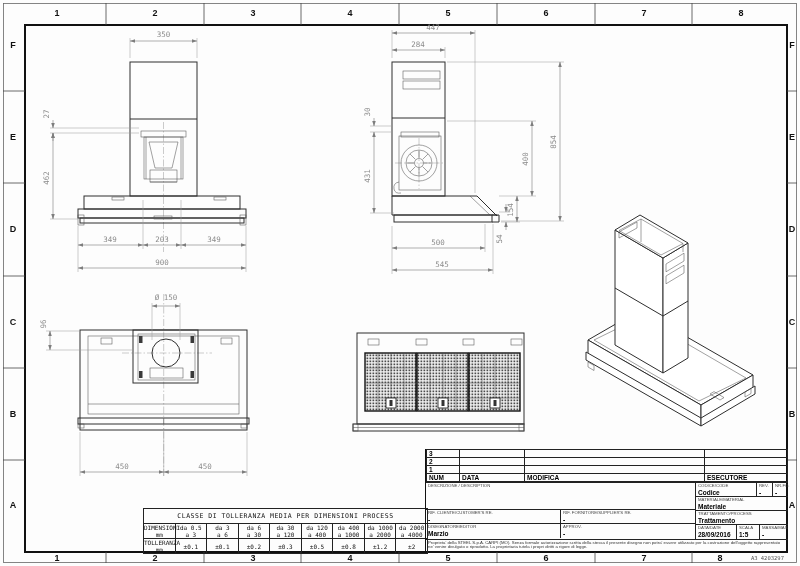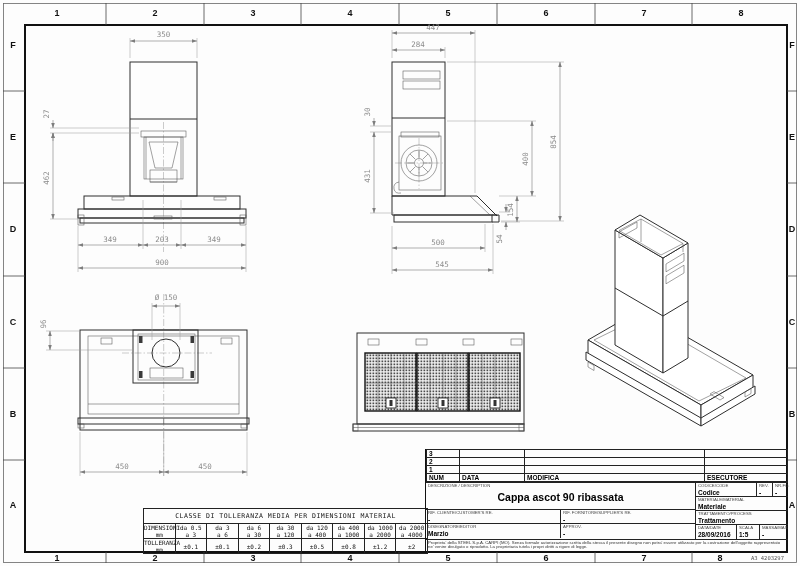--- a/index.html
+++ b/index.html
@@ -387,21 +387,21 @@
   <span class="gl" style="left:792px;top:137px">E</span>
   <span class="gl" style="left:792px;top:229px">D</span>
   <span class="gl" style="left:792px;top:322px">C</span>
   <span class="gl" style="left:792px;top:414px">B</span>
   <span class="gl" style="left:792px;top:505px">A</span>
 </div>
 
 <table class="tol">
   <tbody>
         <tr>
-          <td class="tt-title" colspan="9">CLASSE DI TOLLERANZA MEDIA PER DIMENSIONI MATERIAL</td>
+          <td class="tt-title" colspan="9">CLASSE DI TOLLERANZA MEDIA PER DIMENSIONI PROCESS</td>
         </tr>
   <tr>
     <td class="tt-label">DIMENSIONI
 mm</td>
     <td>da 0.5
 a 3</td>
     <td>da 3
 a 6</td>
     <td>da 6
 a 30</td>
@@ -459,21 +459,20 @@
       <td class="c4">ESECUTORE</td>
     </tr>
   </tbody>
       </table>
   <div class="tb-main">
     <div class="tb-right">
       <div class="tb-top">
         <div class="mid-col">
           <div class="cell desc-cell">
             <div class="lbl">DESCRIZIONE / DESCRIPTION</div>
-            <div class="desc-title">Cappa ascot 90 ribassata</div>
           </div>
           <div class="row2">
             <div class="cell">
               <div class="lbl">RIF. CLIENTE/CUSTOMER'S RE.</div>
               <div class="val">-</div>
             </div>
             <div class="cell">
               <div class="lbl">RIF. FORNITORE/SUPPLIER'S RE.</div>
               <div class="val">-</div>
             </div>

